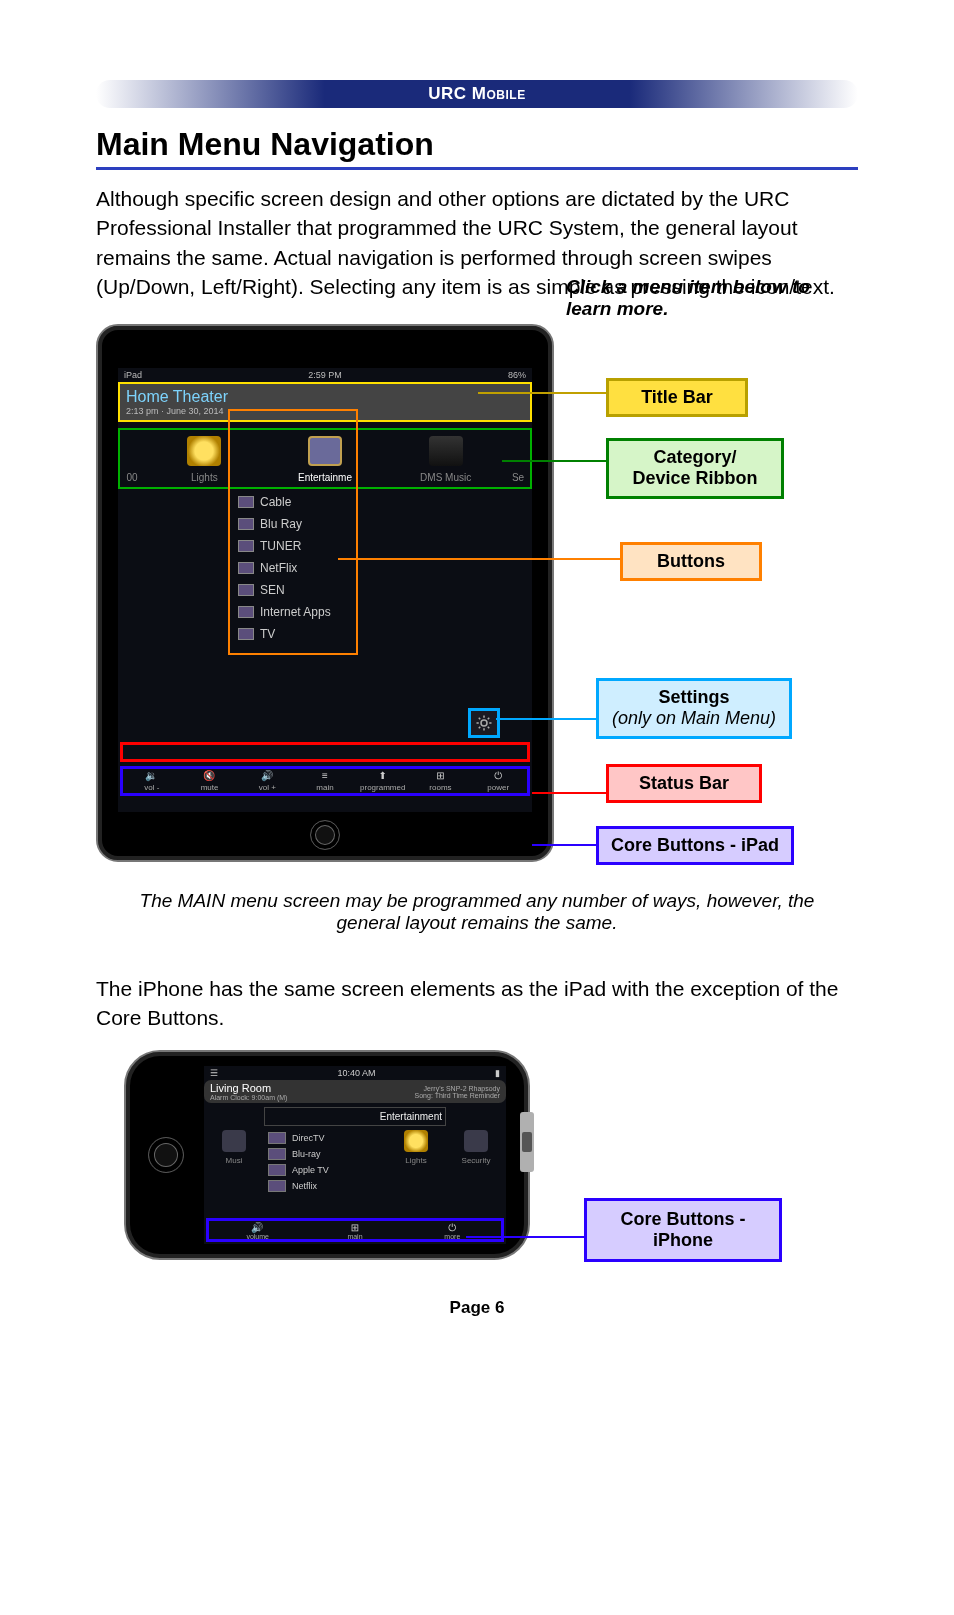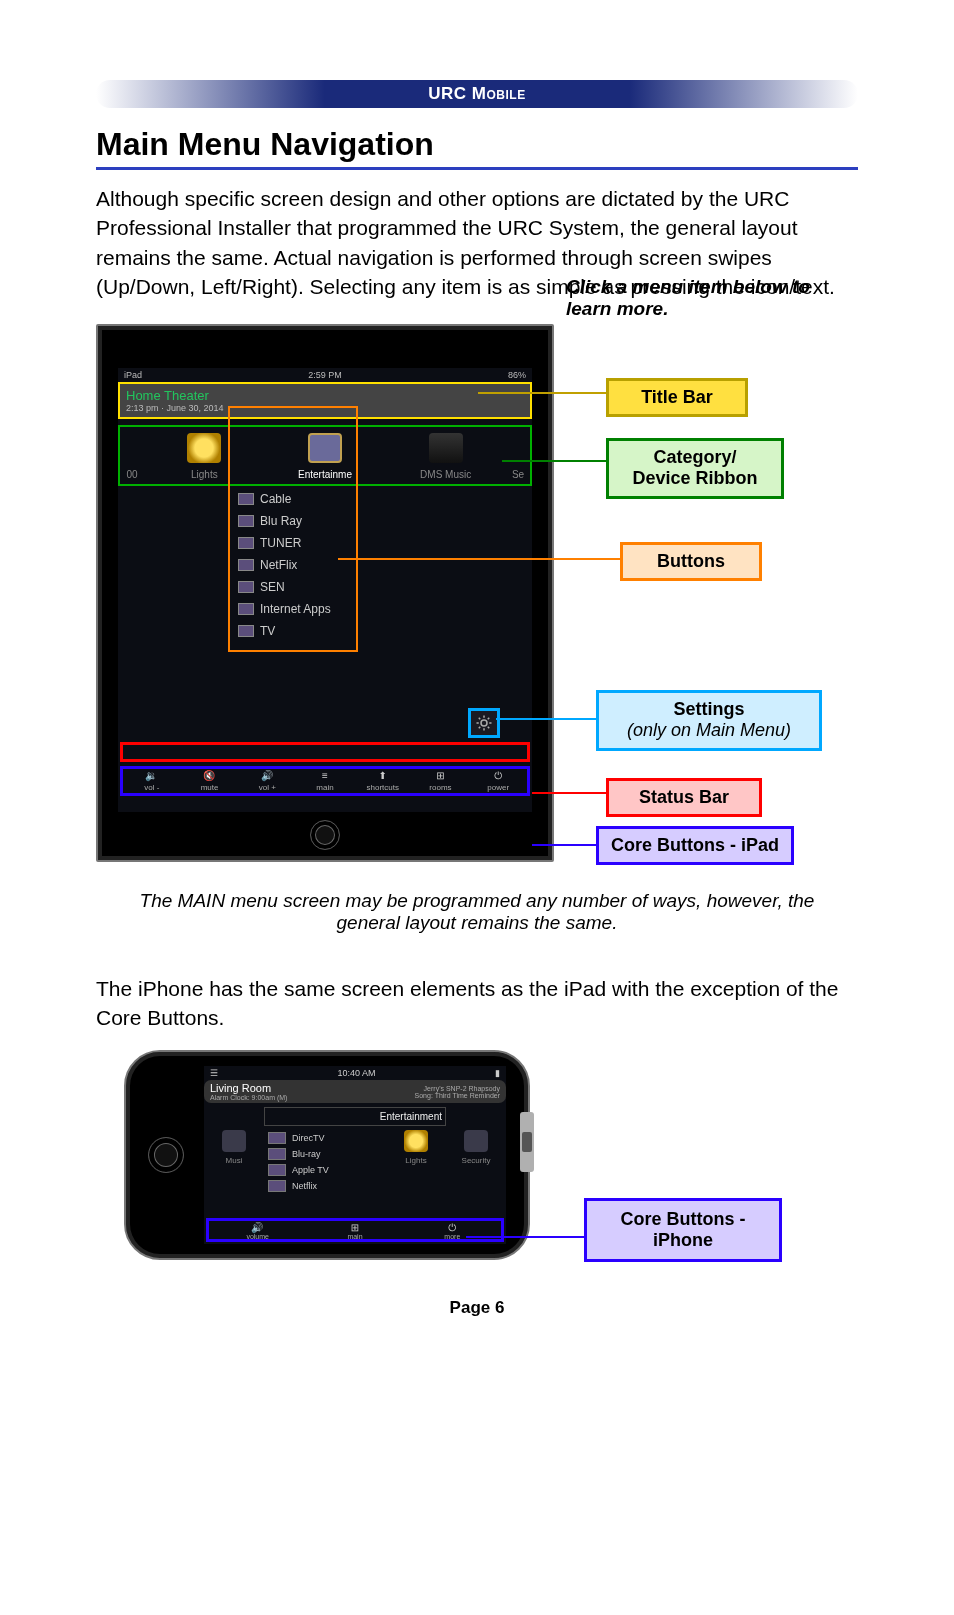--- a/index.html
+++ b/index.html
@@ -9,25 +9,25 @@
   
   .ribbon { height: 28px; background: linear-gradient(90deg, #fff 0%, #1a2a7a 30%, #1a2a7a 70%, #fff 100%); color: #fff; text-align: center; font-size: 17px; font-weight: 700; letter-spacing: .5px; line-height: 28px; border-radius: 14px; }
   .ribbon .caps { font-variant: small-caps; }
 
   h1 { font-size: 32px; font-weight: 700; margin-top: 18px; }
   .hr-blue { height: 3px; background: #2c3fbf; margin: 4px 0 14px; }
   .body-text { font-size: 21px; line-height: 1.4; }
 
   
   .figure-wrap { position: relative; margin-top: 22px; height: 548px; }
-  .ipad { position: absolute; left: 0; top: 0; width: 458px; height: 538px; background: #000; border: 2px solid #777; border-radius: 2px; box-shadow: inset 0 0 0 4px #222; }
+  .ipad { position: absolute; left: 0; top: 0; width: 458px; height: 538px; background: #000; border: 2px solid #777; border-radius: 22px; box-shadow: inset 0 0 0 4px #222; }
   .ipad-screen { position: absolute; left: 20px; top: 42px; right: 20px; bottom: 48px; background: linear-gradient(180deg,#0b0d14 0%,#0b0d14 100%); color:#ccc; font-size:10px; overflow:hidden; }
   .ipad-status { display:flex; justify-content:space-between; padding:2px 6px; font-size:9px; color:#bbb; }
   .title-bar { background:#444; padding:4px 6px; border:2px solid #ffe000; }
-  .title-bar .room { color:#22c55e; font-size:13px; }
+  .title-bar .room { color:#7dd3fc; font-size:16px; }
   .title-bar .dt { color:#bbb; font-size:9px; }
   .ribbon-row { display:flex; gap:0; margin-top:6px; border:2px solid #00b000; padding:4px 0; }
   .rib-item { flex:1; text-align:center; font-size:10px; color:#888; padding-top:38px; position:relative; }
   .rib-item .ic { position:absolute; top:2px; left:50%; transform:translateX(-50%); width:34px; height:30px; border-radius:4px; }
   .rib-item.sel { color:#fff; }
   .submenu-col { width:130px; margin-left:110px; border-left:2px solid #ff8000; border-right:2px solid #ff8000; border-bottom:2px solid #ff8000; padding:4px 0 8px; margin-top:-2px; position:relative; }
   .submenu-col::before { content:""; position:absolute; left:-2px; right:-2px; top:-78px; height:78px; border:2px solid #ff8000; border-bottom:none; }
   .sm-item { display:flex; align-items:center; gap:6px; padding:4px 8px; color:#ccc; font-size:12px; }
   .sm-item .thumb { width:16px; height:12px; background:#5b4e7b; border:1px solid #888; }
   .gear-box { position:absolute; right:52px; top:382px; width:32px; height:30px; border:3px solid #00a8ff; display:flex; align-items:center; justify-content:center; background:#1a1a22; }
@@ -40,23 +40,23 @@
 
   
   .callout { position:absolute; border:3px solid; text-align:center; font-weight:700; font-size:18px; padding:6px 10px; line-height:1.2; }
   .callout small, .callout em { font-weight:400; }
   .leader { position:absolute; height:2px; }
   
   .hint { position:absolute; left:470px; top:-48px; width:250px; font-style:italic; font-weight:700; font-size:19px; }
   .c-title { left:510px; top:54px; border-color:#b8a000; background:#ffe040; width:142px; }
   .c-cat   { left:510px; top:114px; border-color:#008000; background:#d6f5c8; width:178px; }
   .c-sub   { left:524px; top:218px; border-color:#ff8000; background:#ffe3c2; width:142px; }
-  .c-set   { left:500px; top:366px; border-color:#00a8ff; background:#cfeeff; width:226px; }
+  .c-set   { left:500px; top:354px; border-color:#00a8ff; background:#cfeeff; width:196px; }
   .c-set em { font-style:italic; display:block; }
-  .c-stat  { left:510px; top:454px; border-color:#ff0000; background:#ffc6c6; width:156px; }
+  .c-stat  { left:510px; top:440px; border-color:#ff0000; background:#ffc6c6; width:156px; }
   .c-core  { left:500px; top:502px; border-color:#2a00ff; background:#d6ccff; width:198px; }
 
   .ld-title { left:382px; top:68px; width:128px; background:#c0a000; }
   .ld-cat   { left:406px; top:136px; width:104px; background:#008000; }
   .ld-sub   { left:242px; top:234px; width:282px; background:#ff8000; }
   .ld-set   { left:400px; top:394px; width:100px; background:#00a8ff; }
   .ld-stat  { left:436px; top:468px; width:74px; background:#ff0000; }
   .ld-core  { left:436px; top:520px; width:64px; background:#2a00ff; }
 
   .caption { text-align:center; font-style:italic; font-size:19px; margin:18px 40px 0; }
@@ -160,21 +160,21 @@
             <circle cx="12" cy="12" r="4" fill="none" stroke="#aaa" stroke-width="2"></circle>
             <path d="M12 2v3M12 19v3M2 12h3M19 12h3M5 5l2 2M17 17l2 2M19 5l-2 2M7 17l-2 2" stroke="#aaa" stroke-width="2"></path>
           </svg>
       </div>
       <div class="status-bar-hl"></div>
       <div class="core-row">
         <div class="core-btn"><span class="cic">🔉</span><span>vol -</span></div>
         <div class="core-btn"><span class="cic">🔇</span><span>mute</span></div>
         <div class="core-btn"><span class="cic">🔊</span><span>vol +</span></div>
         <div class="core-btn"><span class="cic">≡</span><span>main</span></div>
-        <div class="core-btn"><span class="cic">⬆</span><span>shortcuts</span></div>
+        <div class="core-btn"><span class="cic">⬆</span><span>programmed</span></div>
         <div class="core-btn"><span class="cic">⊞</span><span>rooms</span></div>
         <div class="core-btn"><span class="cic">⏻</span><span>power</span></div>
       </div>
 
       <div class="home-btn"></div>
     </div>
 
     <div class="leader ld-title"></div>
     <div class="leader ld-cat"></div>
     <div class="leader ld-sub"></div>

